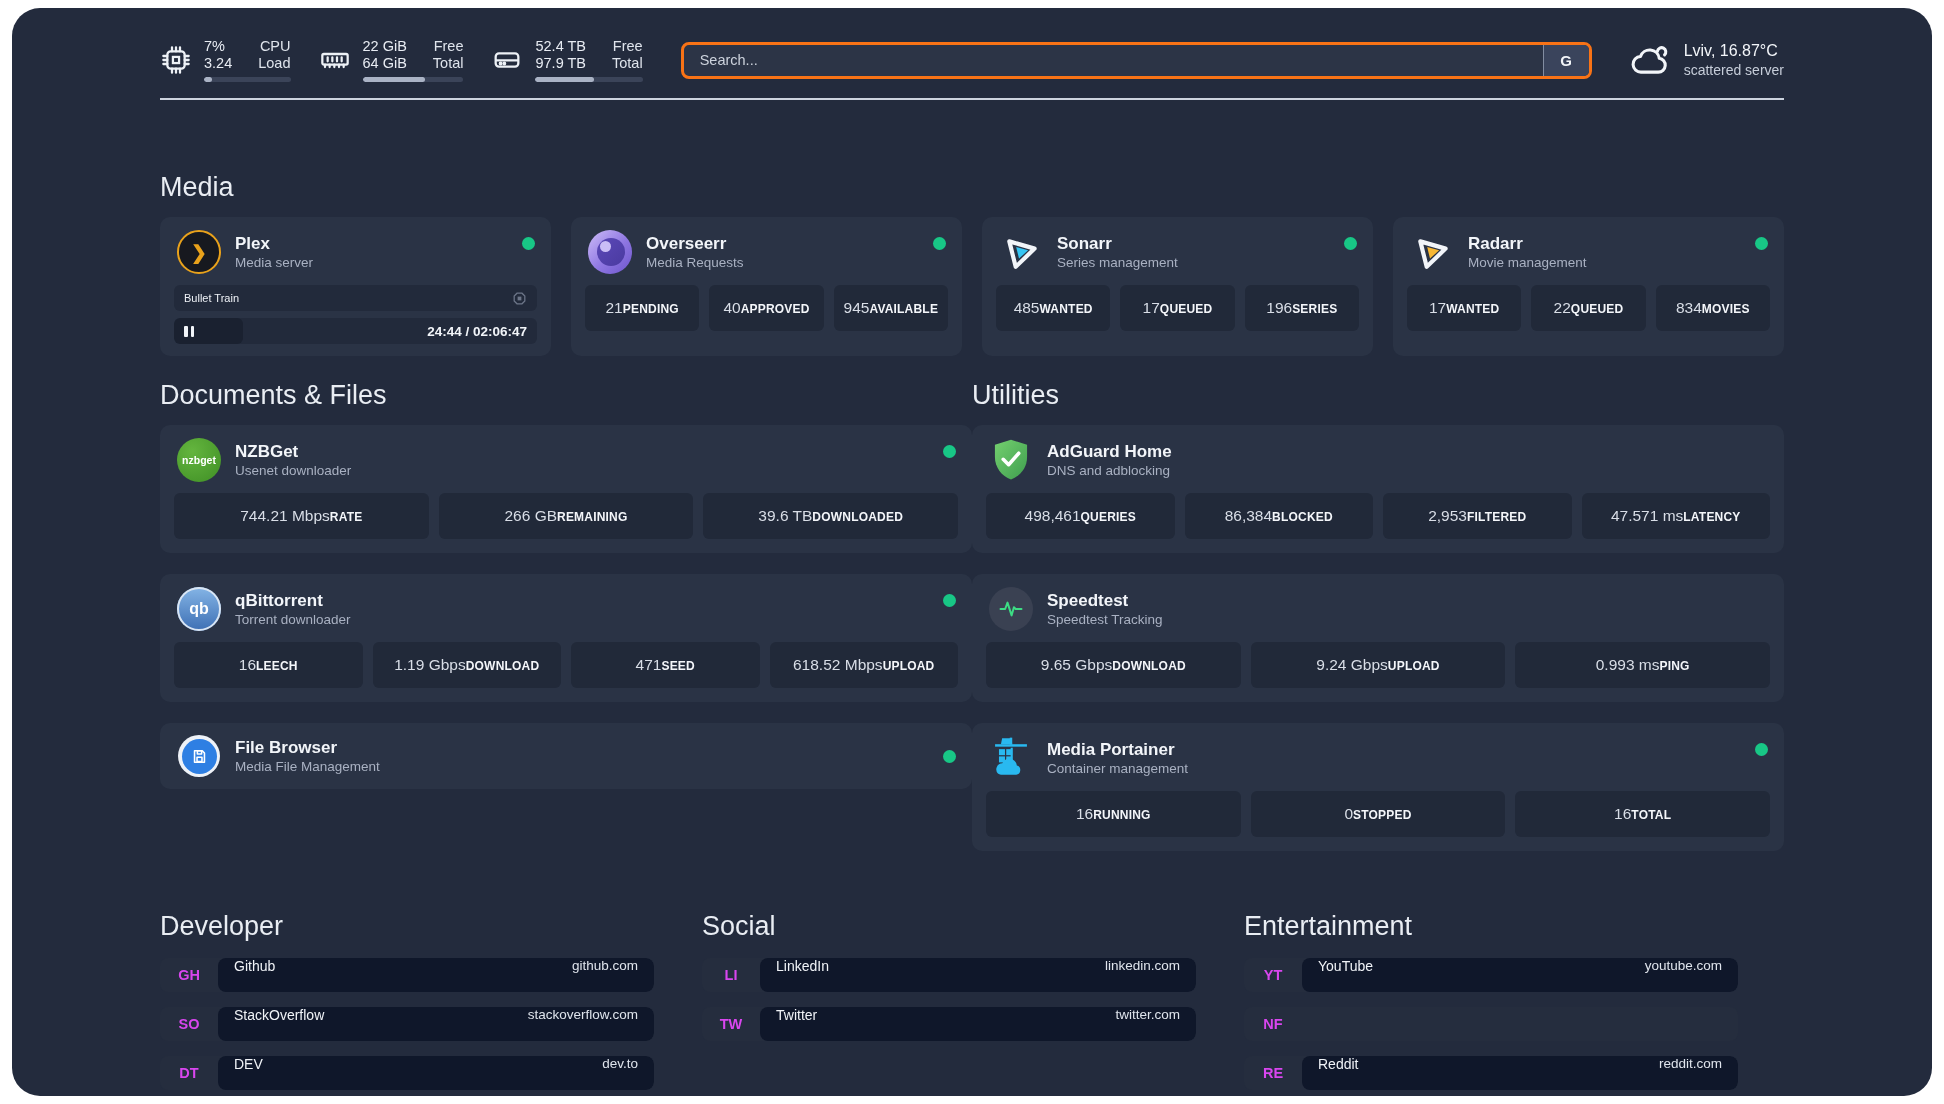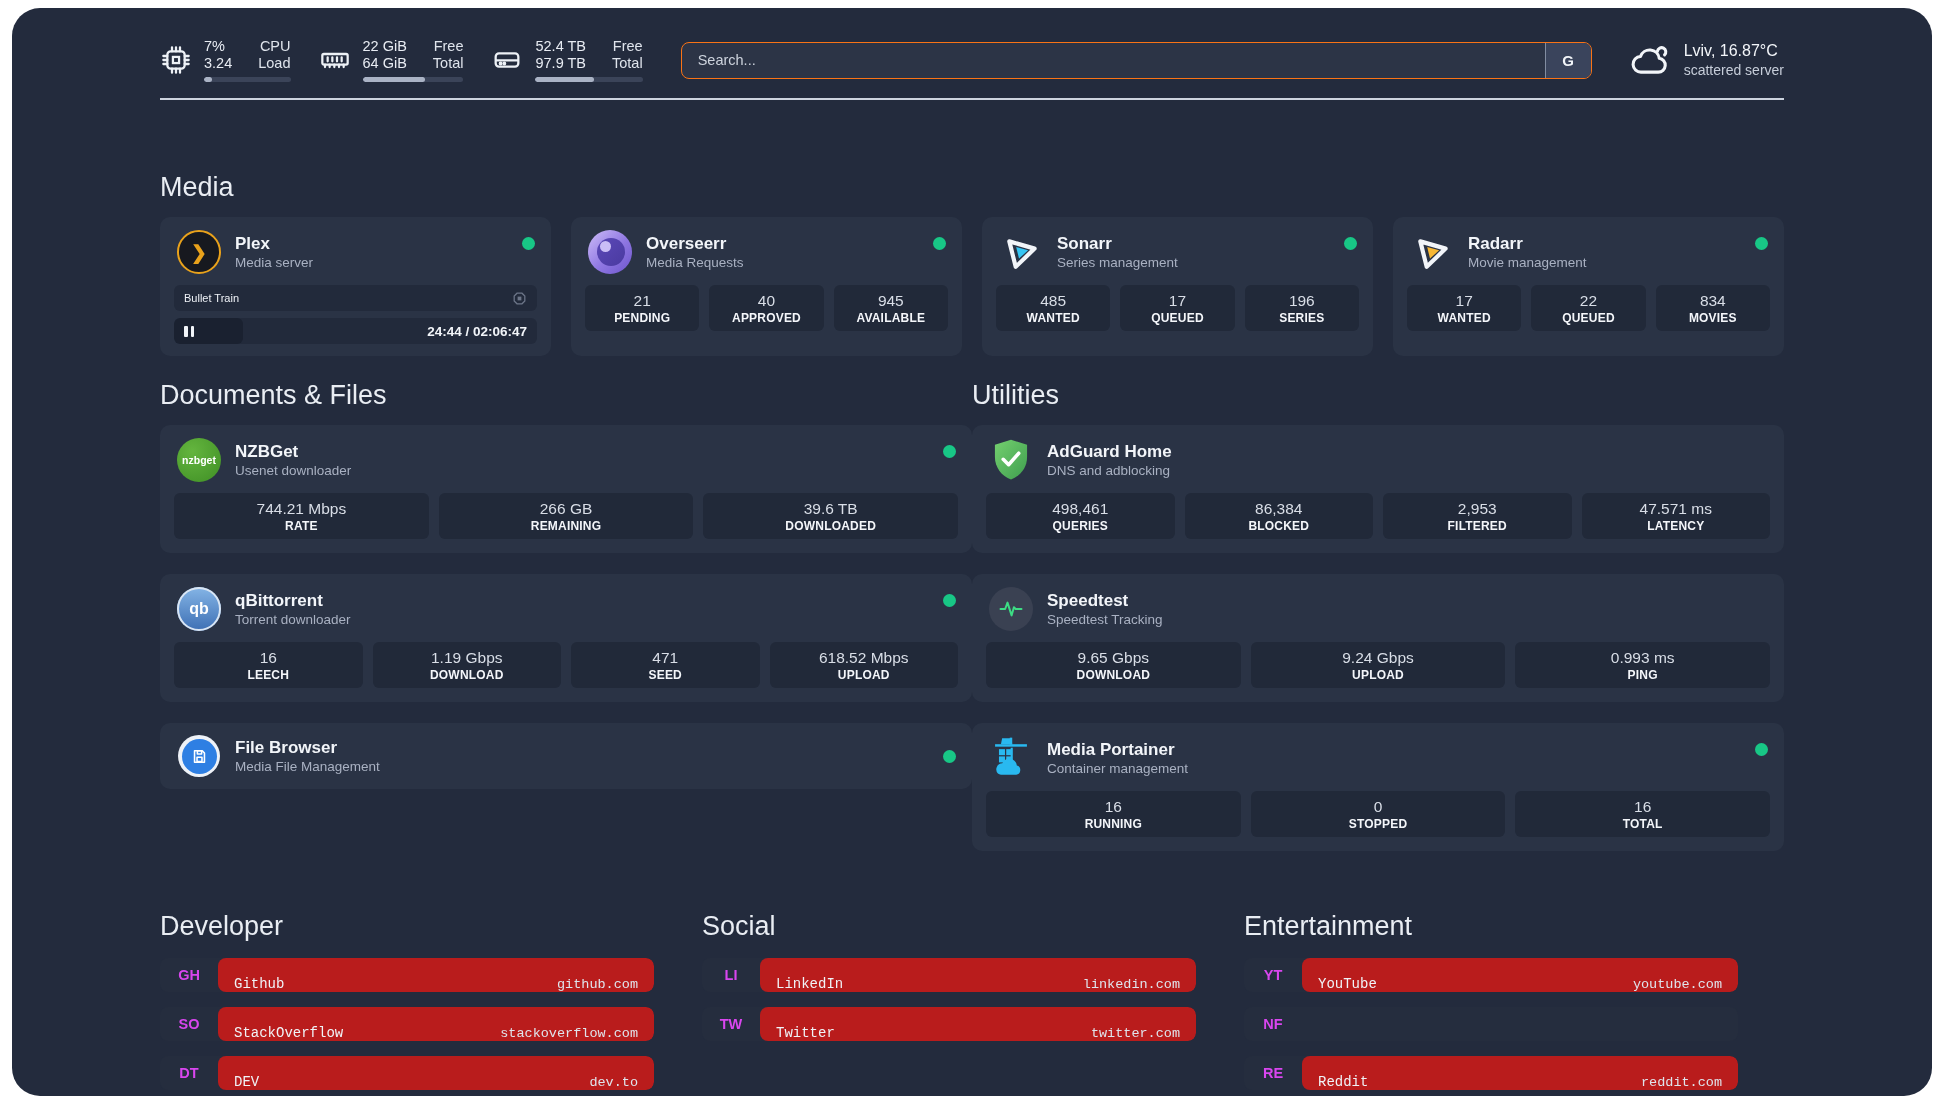--- a/index.html
+++ b/index.html
@@ -14,21 +14,21 @@
   .header { display:flex; align-items:center; padding-top:30px; gap:28px; }
   .sysgroup { display:flex; align-items:center; gap:12px; }
   .sysicon { width:32px; height:32px; flex:0 0 auto; }
   .sysbody { display:flex; flex-direction:column; }
   .sysrows { display:grid; grid-template-columns:auto auto; column-gap:26px; row-gap:1px; font-size:14.5px; color:#e8ecf3; }
   .sysrows .lbl { text-align:right; color:#dfe4ec; }
   .sysbar { margin-top:6px; height:5px; border-radius:3px; background:#3b4459; overflow:hidden; width:100%; }
   .sysbar > div { height:100%; background:#aab3c5; border-radius:3px; }
 
   .searchwrap { flex:1; display:flex; align-items:stretch; height:37px; margin:0 10px;
-    border:1px solid #f97316; border-radius:8px; background:#2c3446; overflow:hidden; }
+    border:3px solid #f97316; border-radius:8px; background:#2c3446; overflow:hidden; }
   .searchwrap input { flex:1; background:transparent; border:none; outline:none; color:#e8ecf3;
     font-size:14.5px; padding:0 16px; font-family:"Liberation Sans", sans-serif; }
   .searchwrap input::placeholder { color:#cdd3dd; }
   .g-btn { width:46px; display:flex; align-items:center; justify-content:center; background:#3a445c;
     border-left:1px solid #828da1; color:#f2f5f9; font-size:15px; font-weight:bold; cursor:pointer; }
 
   .weather { display:flex; align-items:center; gap:12px; }
   .weather .w-icon { width:42px; height:38px; }
   .weather .w-loc { font-size:16px; color:#f2f5f9; }
   .weather .w-cond { font-size:14px; color:#c6cdd9; margin-top:2px; }
@@ -40,21 +40,21 @@
   .media-title { margin-top:72px; }
   .media-row { display:grid; grid-template-columns:repeat(4,1fr); gap:20px; margin-top:14px; }
 
   .card { background:#2a3345; border-radius:10px; cursor:pointer; }
   .card-head { display:flex; align-items:center; gap:13px; padding:12px 16px 10px; }
   .app-name { font-size:17px; font-weight:600; color:#f2f5f9; line-height:1.25; }
   .app-desc { font-size:13.5px; color:#a9b1c2; line-height:1.3; }
   .dot { width:13px; height:13px; border-radius:50%; background:#18c786; margin-left:auto; align-self:flex-start; margin-top:8px; }
 
   .stats { display:flex; gap:10px; padding:0 14px 14px; }
-  .stat { flex:1; background:#212939; border-radius:6px; height:46px; display:flex; flex-direction:column;
+  .stat { flex:1; background:#212939; border-radius:6px; height:46px; display:flex; flex-direction:row;
     align-items:center; justify-content:center; cursor:default; }
   .stat-v { font-size:15.5px; color:#d9dee7; }
   .stat-l { font-size:12px; font-weight:bold; color:#f4f6fa; letter-spacing:.2px; margin-top:1px; }
 
   
   .plex-body { padding:0 14px 12px; display:flex; flex-direction:column; gap:7px; }
   .plex-row1 { background:#222a3b; border-radius:6px; height:26px; display:flex; align-items:center; padding:0 10px; }
   .plex-track-name { font-size:11px; color:#eef1f6; }
   .plex-row1 svg { margin-left:auto; }
   .plex-row2 { position:relative; background:#222a3b; border-radius:6px; height:26px; overflow:hidden;
@@ -87,21 +87,21 @@
   .fb-ic { width:42px; height:42px; border-radius:50%; background:#eef2f8; display:flex; align-items:center; justify-content:center; }
   .fb-ic .fb-in { width:35px; height:35px; border-radius:50%; background:#2e7fe3; display:flex; align-items:center; justify-content:center; }
   .st-ic { width:44px; height:44px; border-radius:50%; background:#3a4152; display:flex; align-items:center; justify-content:center; }
 
   
   .links-grid { display:grid; grid-template-columns:repeat(3,494px); gap:48px; margin-top:60px; }
   .links-title { margin-bottom:16px; }
   .link-rows { display:flex; flex-direction:column; gap:15px; }
   .link-row { display:flex; height:34px; background:#252d3e; border-radius:8px; overflow:hidden; cursor:pointer; }
   .link-abbr { width:58px; display:flex; align-items:center; justify-content:center; font-size:14.5px; font-weight:bold; color:#d946ef; }
-  .link-inner { flex:1; background:#b91c1c; border-radius:8px; display:flex; align-items:flex-end; padding:0 16px;font-family:Liberation Mono, monospace; }
+  .link-inner { flex:1; background:#0f172a; border-radius:8px; display:flex; align-items:flex-start; padding:0 16px; }
   .link-name { font-size:14px; color:#f0f3f7; }
   .link-url { margin-left:auto; font-size:13.5px; color:#dfe4ec; }
 </style>
 </head>
 <body>
 
 <div class="app">
   <div class="content">
 
     <div class="header">

